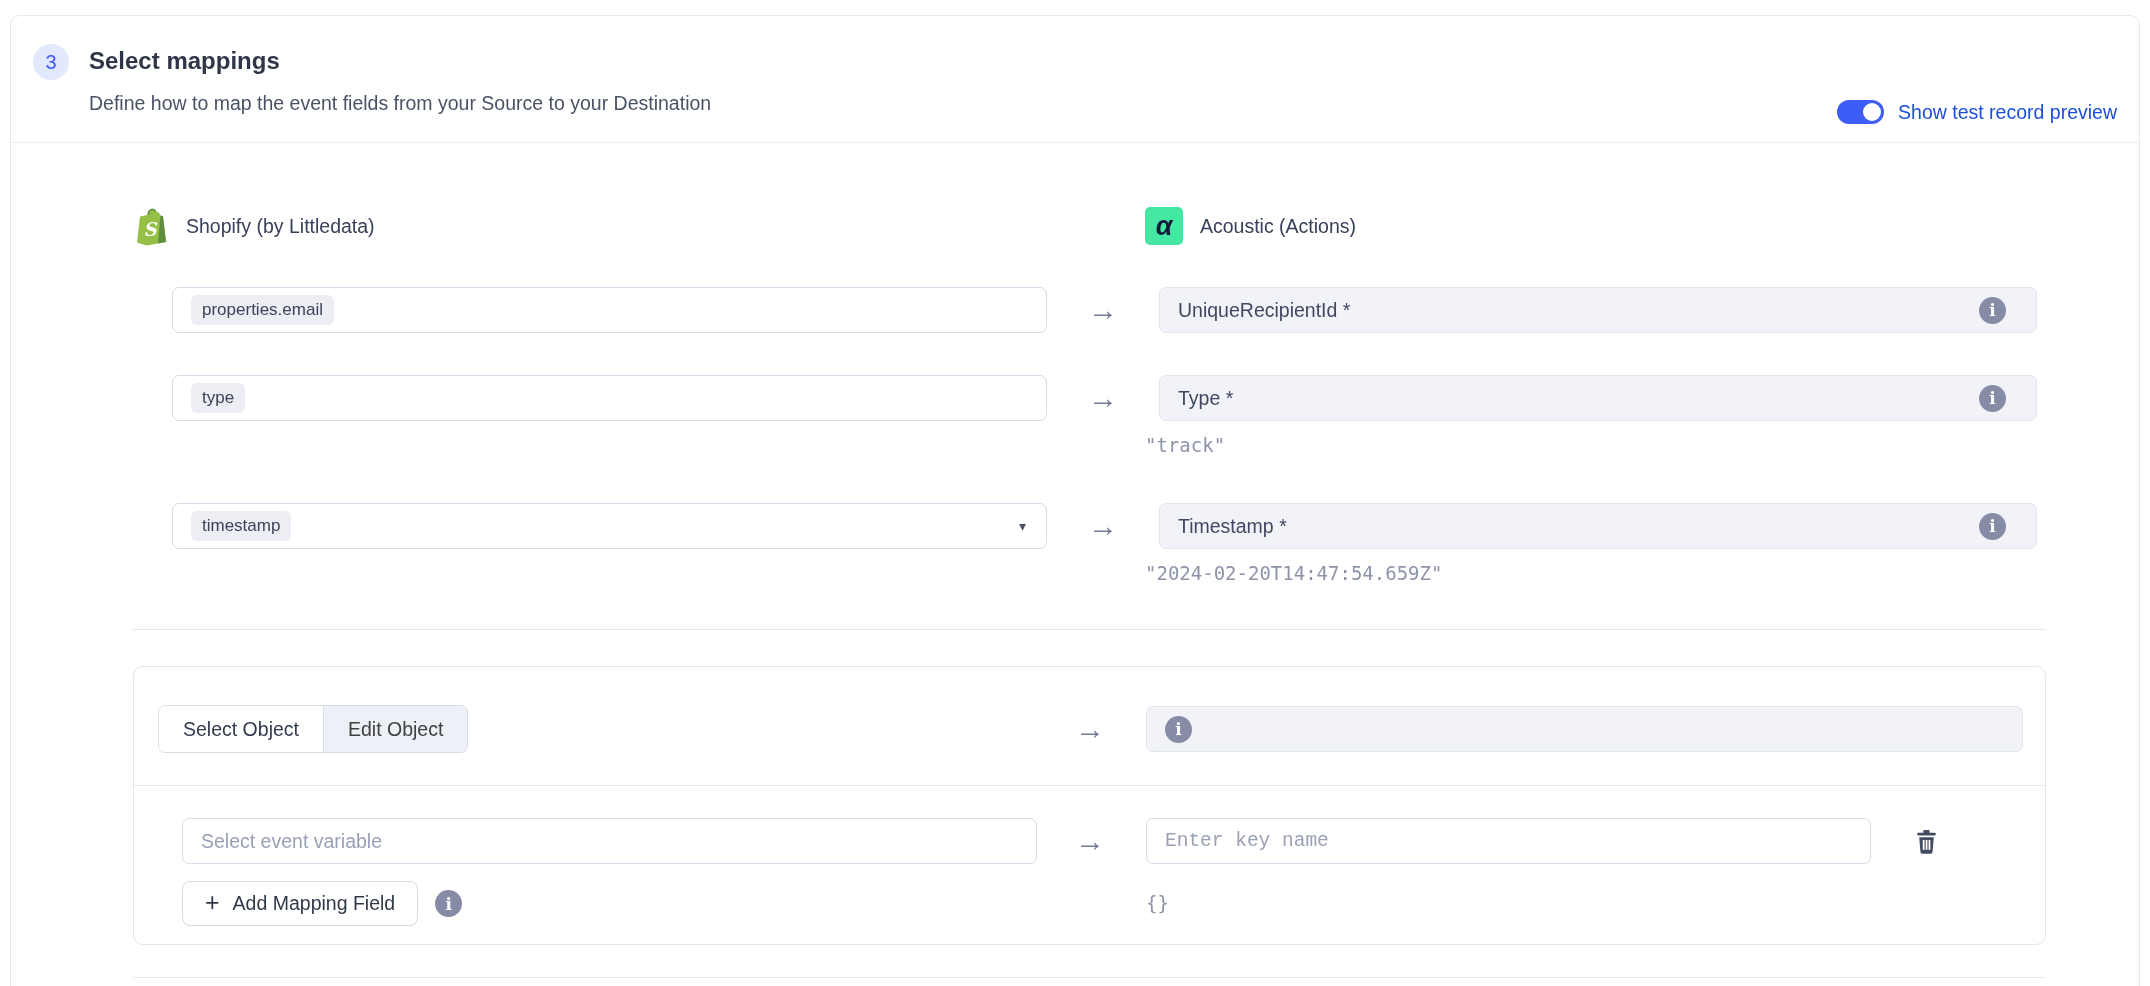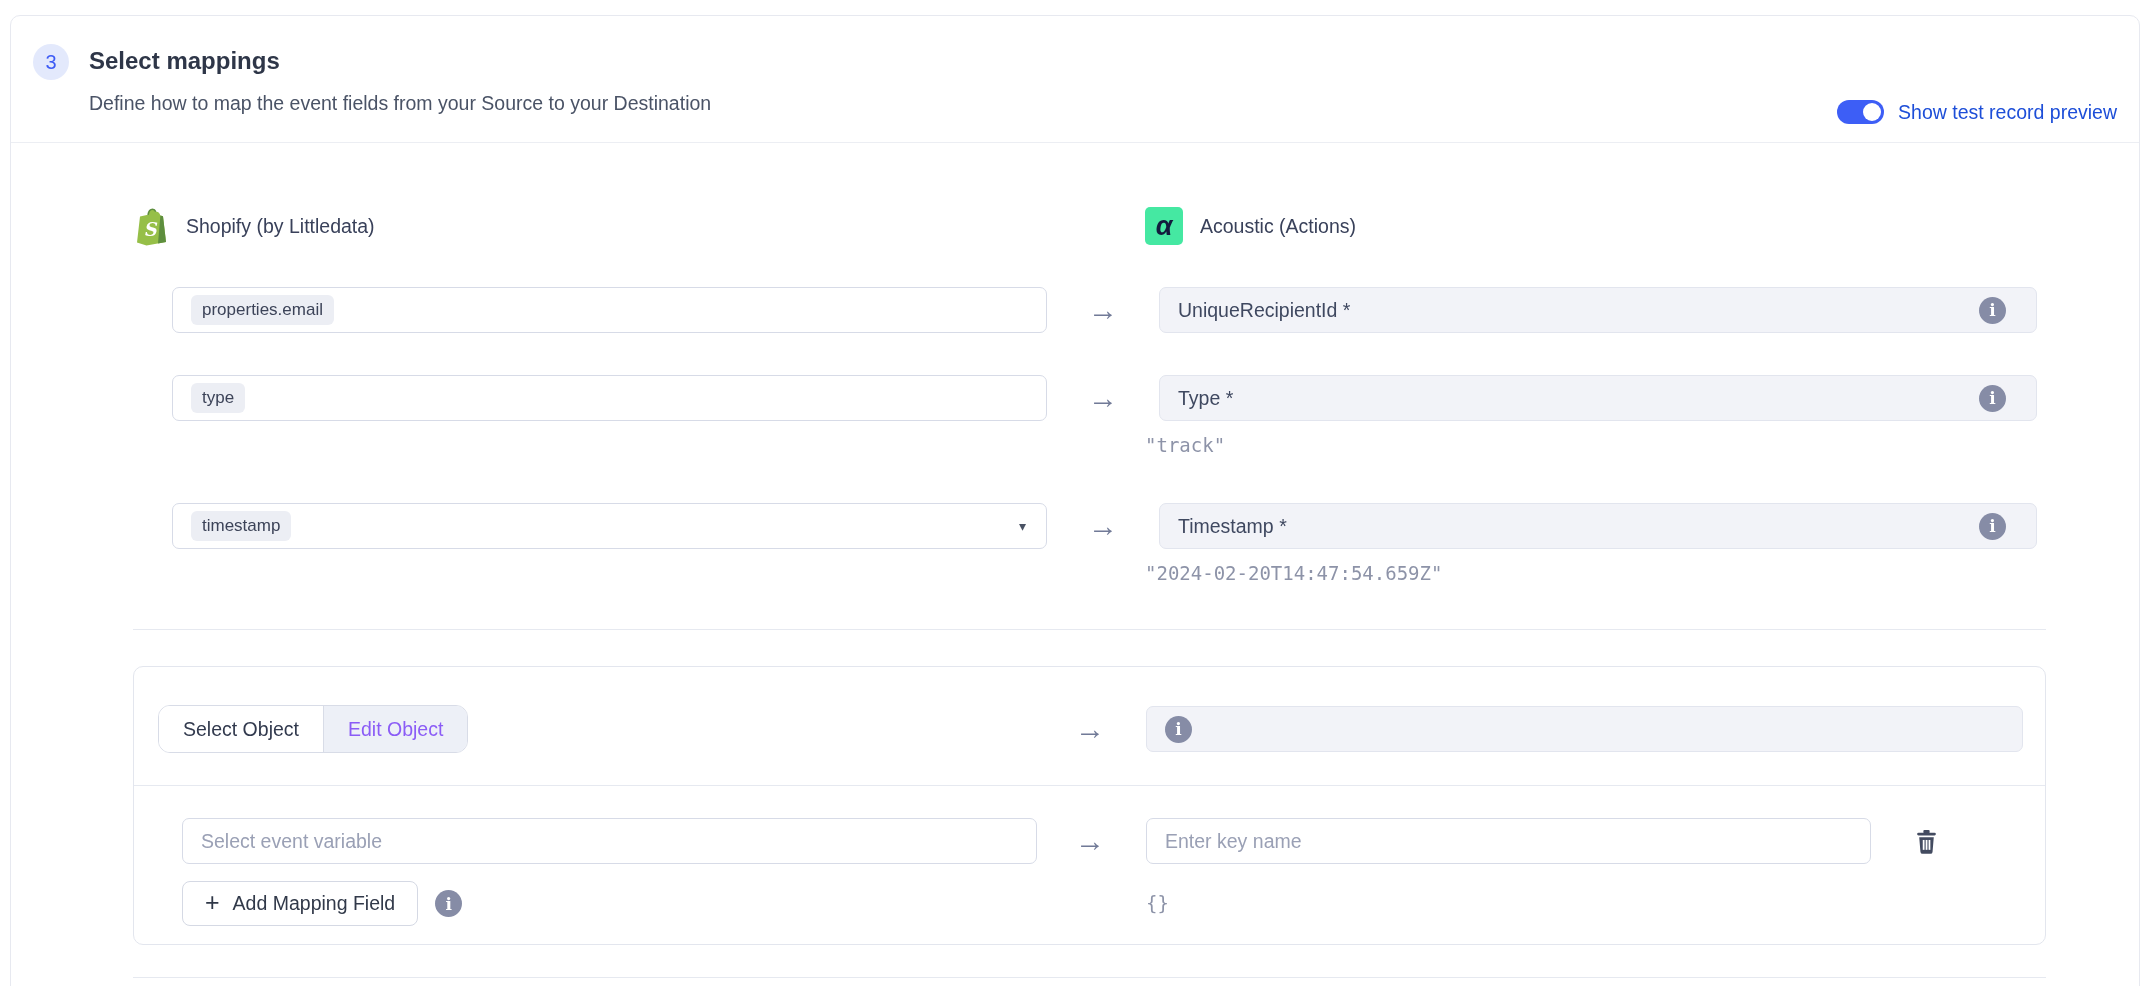--- a/index.html
+++ b/index.html
@@ -60,34 +60,34 @@
     font-family: "DejaVu Sans Mono", monospace; font-size: 19px; color: #8D93A8; }
   .preview.tight { margin-bottom: 45px; }
 
   .section-divider { border: none; border-top: 1px solid #E6E9F0; width: 1913px; margin: 0; }
 
   
   .object-card { width: 1913px; margin-top: 36px; border: 1px solid #E3E6EE;
     border-radius: 10px; padding: 38px 24px 18px 24px; }
   .obj-grid { display: grid; grid-template-columns: 876px 112px 877px; align-items: center; }
   .segmented { display: inline-flex; height: 48px; border: 1px solid #D8DCE7;
-    border-radius: 12px; overflow: hidden; }
+    border-radius: 7px; overflow: hidden; }
   .segment { display: flex; align-items: center; padding: 0 24px; font-size: 19.5px;
     background: #fff; color: #323A4E; cursor: pointer; }
-  .segment.active { background: #EDF0F7; color: #8b5cf6; border-left: 1px solid #D8DCE7; }
+  .segment.active { background: #EDF0F7; color: #404040; border-left: 1px solid #D8DCE7; }
   .obj-divider { border: none; border-top: 1px solid #E6E9F0; margin: 32px -24px 32px -24px; }
 
   .var-input { height: 46px; width: 855px; margin-left: 24px; background: #fff;
     border: 1px solid #D7DBE7; border-radius: 7px; padding: 0 18px; font-size: 19.5px;
     color: #3F4860; font-family: "Liberation Sans", sans-serif; outline: none; }
   .var-input::placeholder { color: #9AA0B5; }
   .key-cell { display: flex; align-items: center; }
   .key-input { height: 46px; width: 725px; background: #fff; border: 1px solid #D7DBE7;
     border-radius: 7px; padding: 0 18px; font-size: 19.5px; color: #3F4860;
-    font-family: Liberation Sans, sans-serif; outline: none; }
+    font-family: Liberation Mono, monospace; outline: none; }
   .key-input::placeholder { color: #9AA0B5; }
   .trash-btn { margin-left: 43px; background: none; border: none; cursor: pointer;
     display: flex; align-items: center; }
 
   .add-row { display: flex; align-items: center; margin: 17px 0 0 24px; }
   .add-btn { height: 45px; display: inline-flex; align-items: center; gap: 13px;
     background: #fff; border: 1px solid #D5D9E4; border-radius: 8px; padding: 0 22px;
     font-size: 19.5px; color: #313949; font-family: "Liberation Sans", sans-serif; cursor: pointer; }
   .add-btn .plus { font-size: 25px; font-weight: 400; color: #2F3747; line-height: 1; margin-top: -2px; }
   .add-row .info-icon { margin-left: 17px; }

